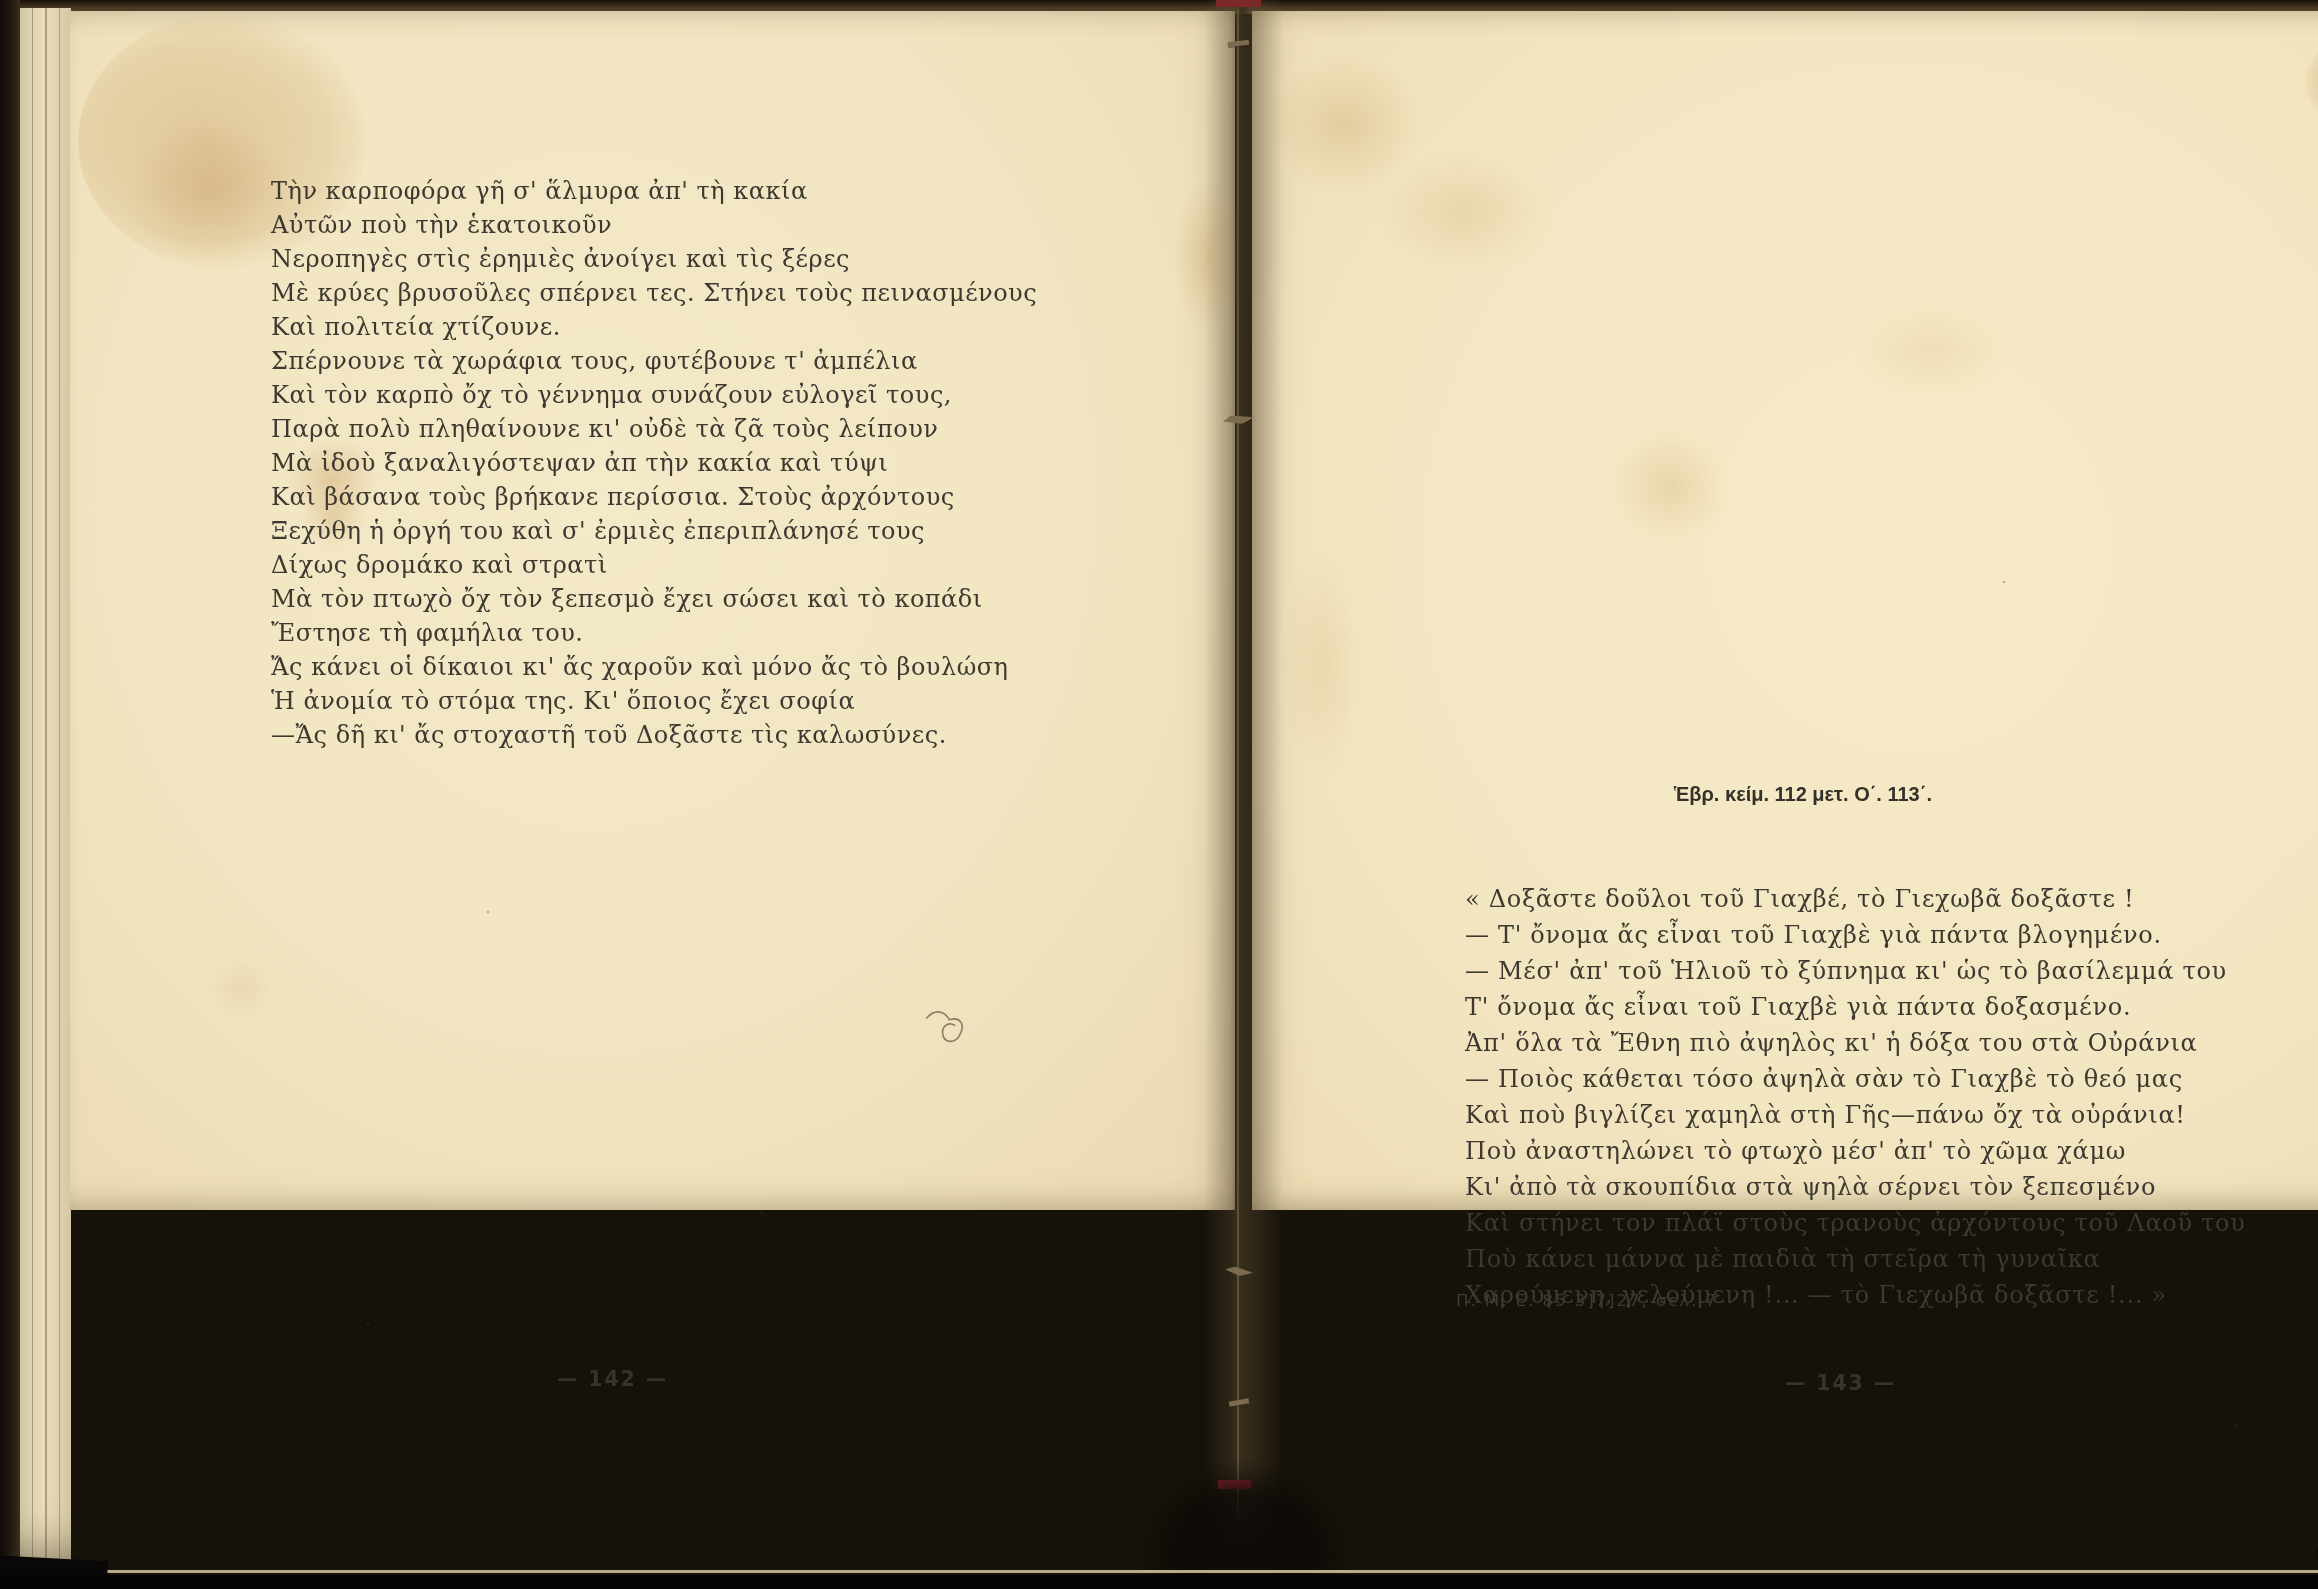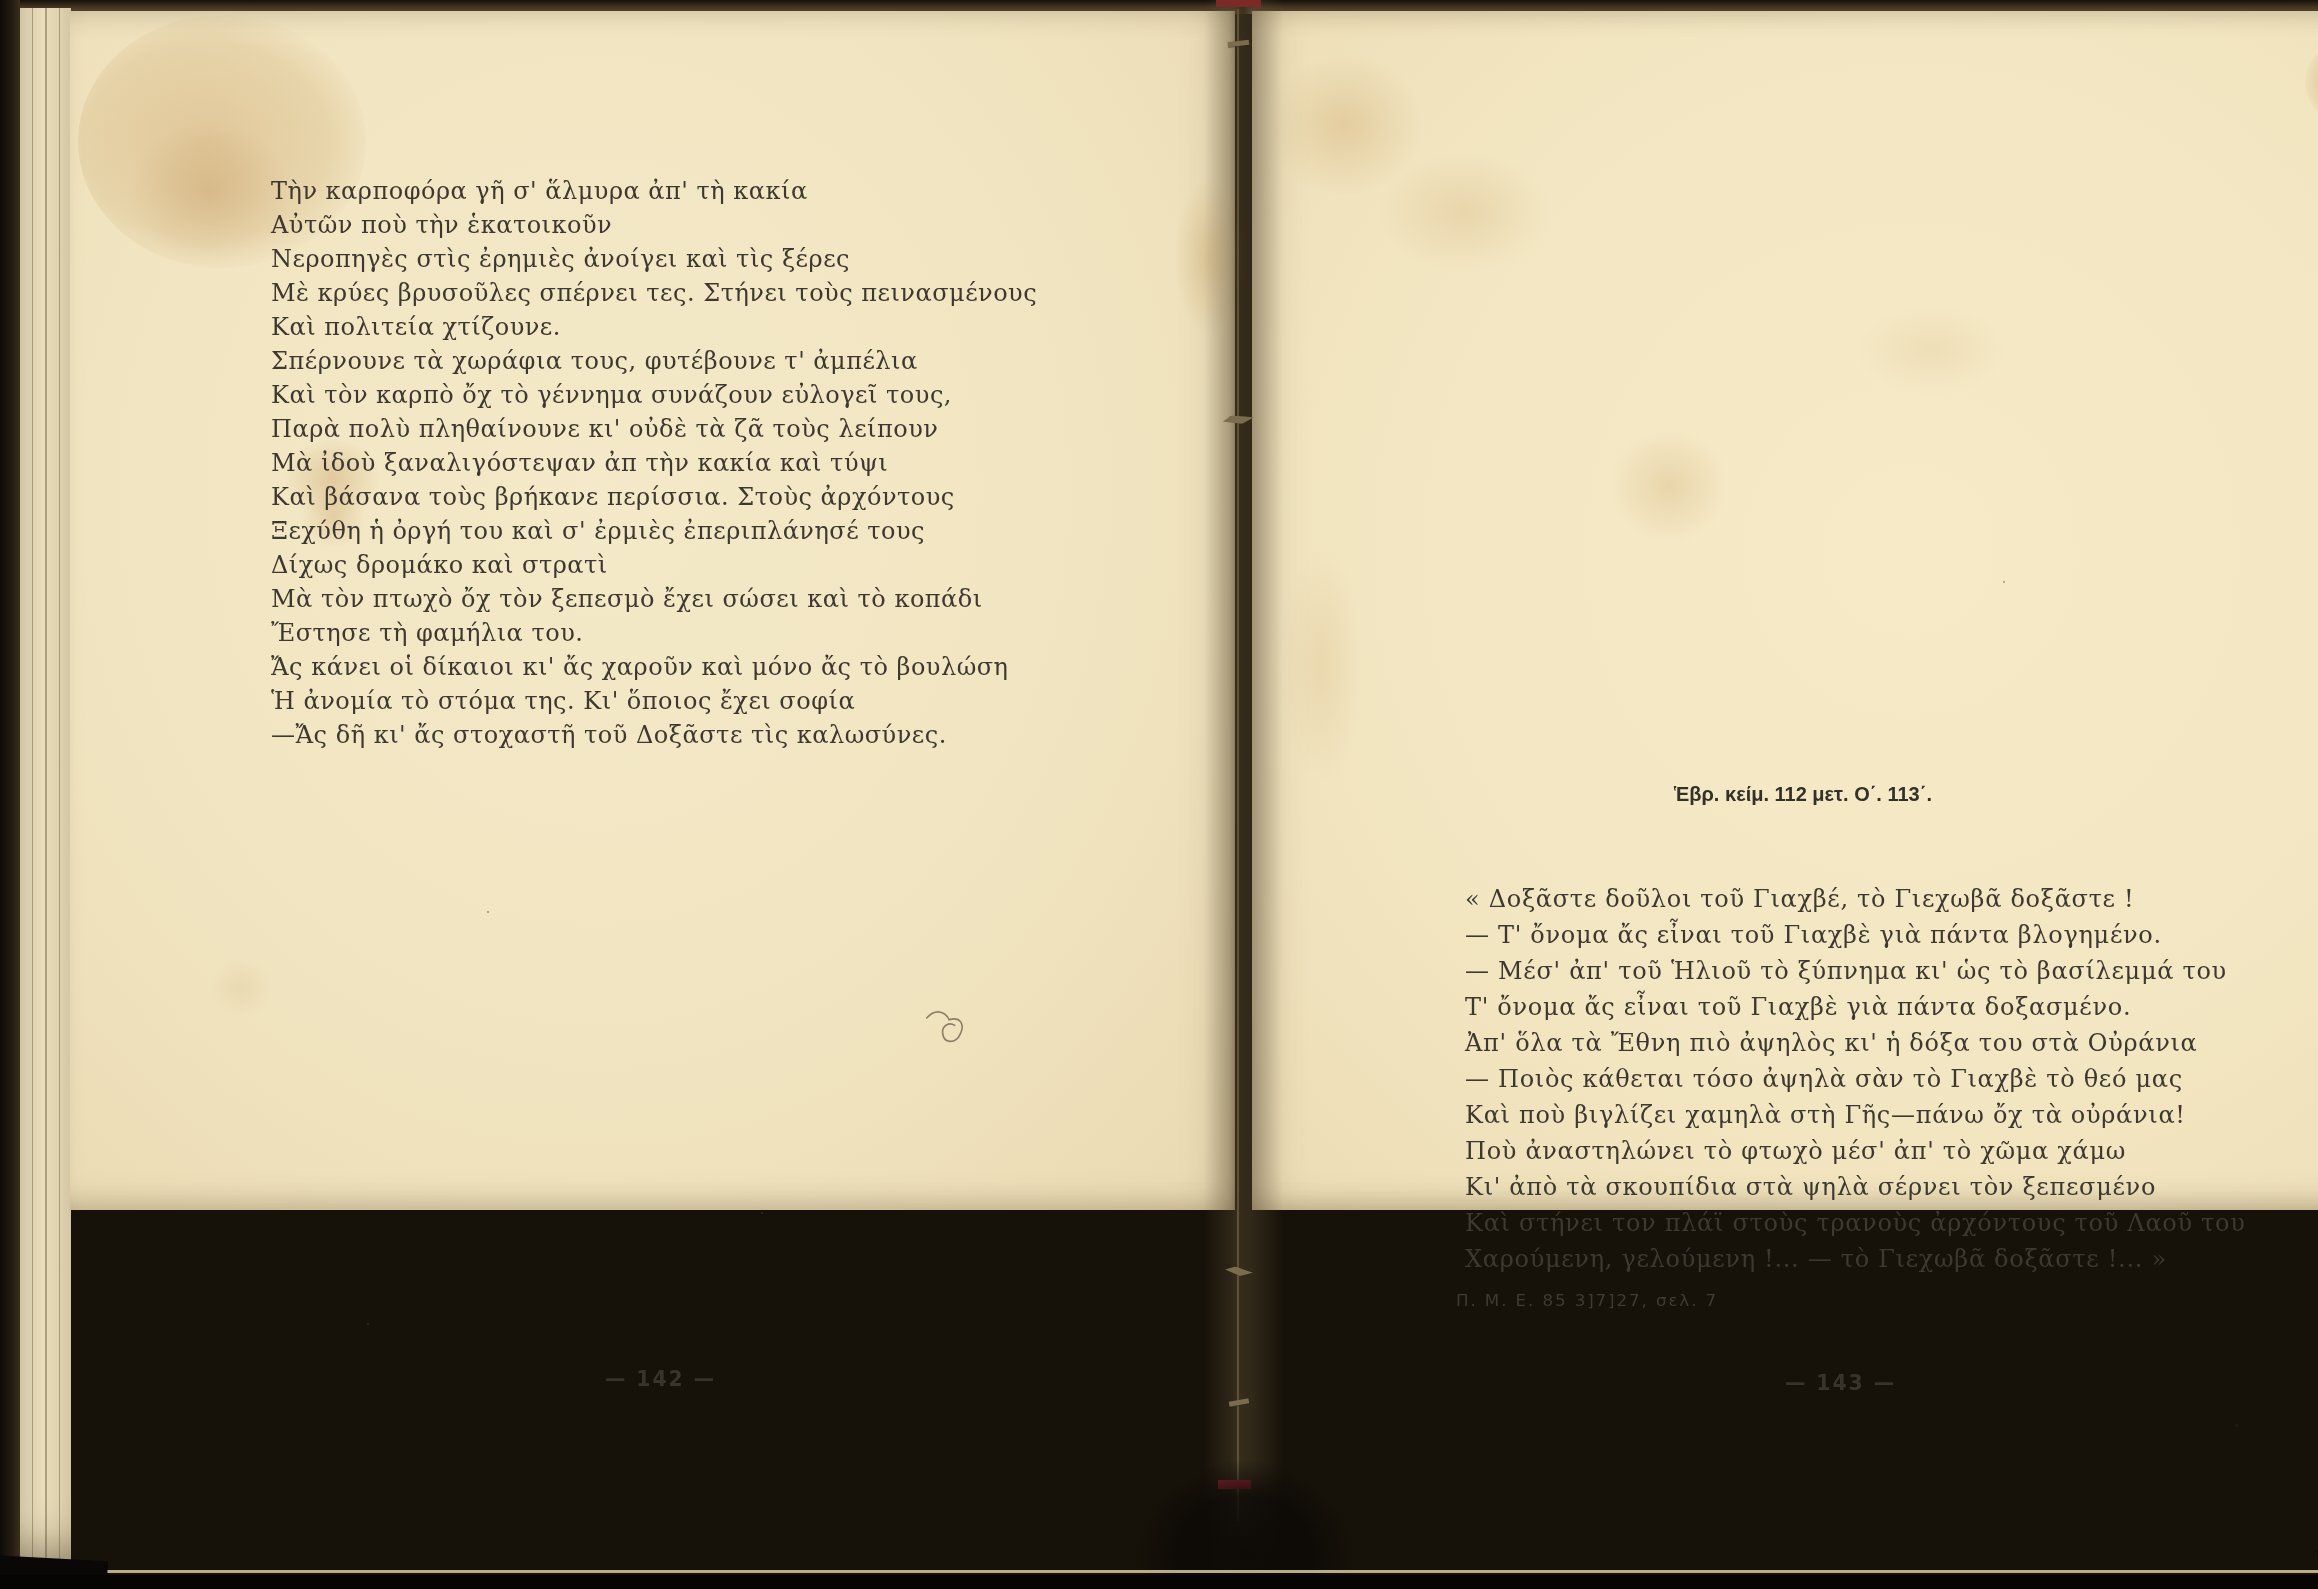--- a/index.html
+++ b/index.html
@@ -67,21 +67,21 @@
   .right-poem{left:213px;top:870px;font-size:24px;line-height:36px;letter-spacing:0.7px;}
   .heading{position:absolute;left:422px;top:772px;
     font-family:Liberation Sans, sans-serif;font-weight:bold;font-size:20px;color:#34312a;
     white-space:nowrap;}
   .footnote{position:absolute;left:204px;top:1279px;
     font-family:"DejaVu Sans", sans-serif;font-size:16.7px;letter-spacing:1.9px;color:#3f3b32;
     white-space:nowrap;}
   .page-number{position:absolute;width:185px;text-align:center;
     font-family:"DejaVu Sans", sans-serif;font-weight:bold;font-size:20.4px;
     letter-spacing:1.9px;color:#37342c;}
-  .page-number.pn-left{left:498px;top:1356px;}
+  .page-number.pn-left{left:450px;top:1356px;}
   .page-number.pn-right{left:496px;top:1360px;}
   .hair-mark{position:absolute;left:853px;top:992px;}
 </style>
 </head>
 <body>
 
 <div class="scene">
 
   <div class="cover-top"></div>
   <div class="cover-left"></div>
@@ -152,20 +152,21 @@
       <span class="poem-line">« Δοξᾶστε δοῦλοι τοῦ Γιαχβέ, τὸ Γιεχωβᾶ δοξᾶστε !</span>
       <span class="poem-line">— Τ' ὄνομα ἄς εἶναι τοῦ Γιαχβὲ γιὰ πάντα βλογημένο.</span>
       <span class="poem-line">— Μέσ' ἀπ' τοῦ Ἡλιοῦ τὸ ξύπνημα κι' ὡς τὸ βασίλεμμά του</span>
       <span class="poem-line">Τ' ὄνομα ἄς εἶναι τοῦ Γιαχβὲ γιὰ πάντα δοξασμένο.</span>
       <span class="poem-line">Ἀπ' ὅλα τὰ Ἔθνη πιὸ ἀψηλὸς κι' ἡ δόξα του στὰ Οὐράνια</span>
       <span class="poem-line">— Ποιὸς κάθεται τόσο ἀψηλὰ σὰν τὸ Γιαχβὲ τὸ θεό μας</span>
       <span class="poem-line">Καὶ ποὺ βιγλίζει χαμηλὰ στὴ Γῆς—πάνω ὄχ τὰ οὐράνια!</span>
       <span class="poem-line">Ποὺ ἀναστηλώνει τὸ φτωχὸ μέσ' ἀπ' τὸ χῶμα χάμω</span>
       <span class="poem-line">Κι' ἀπὸ τὰ σκουπίδια στὰ ψηλὰ σέρνει τὸν ξεπεσμένο</span>
       <span class="poem-line">Καὶ στήνει τον πλάϊ στοὺς τρανοὺς ἀρχόντους τοῦ Λαοῦ του</span>
+      <span class="poem-line">Ποὺ κάνει μάννα μὲ παιδιὰ τὴ στεῖρα τὴ γυναῖκα</span>
       <span class="poem-line">Χαρούμενη, γελούμενη !... — τὸ Γιεχωβᾶ δοξᾶστε !... »</span>
     </div>
 
     <div class="footnote">Π. Μ. Ε. 85 3]7]27, σελ. 7</div>
     <div class="page-number pn-right">— 143 —</div>
     <div class="speck" style="left:751px;top:570px;"></div>
     <div class="speck" style="left:983px;top:1413px;width:3.2px;height:2.8px;background:rgba(40,30,16,.8);"></div>
     <div class="speck" style="left:816px;top:1150px;width:1.9px;height:1.9px;"></div>
   </div>
 

